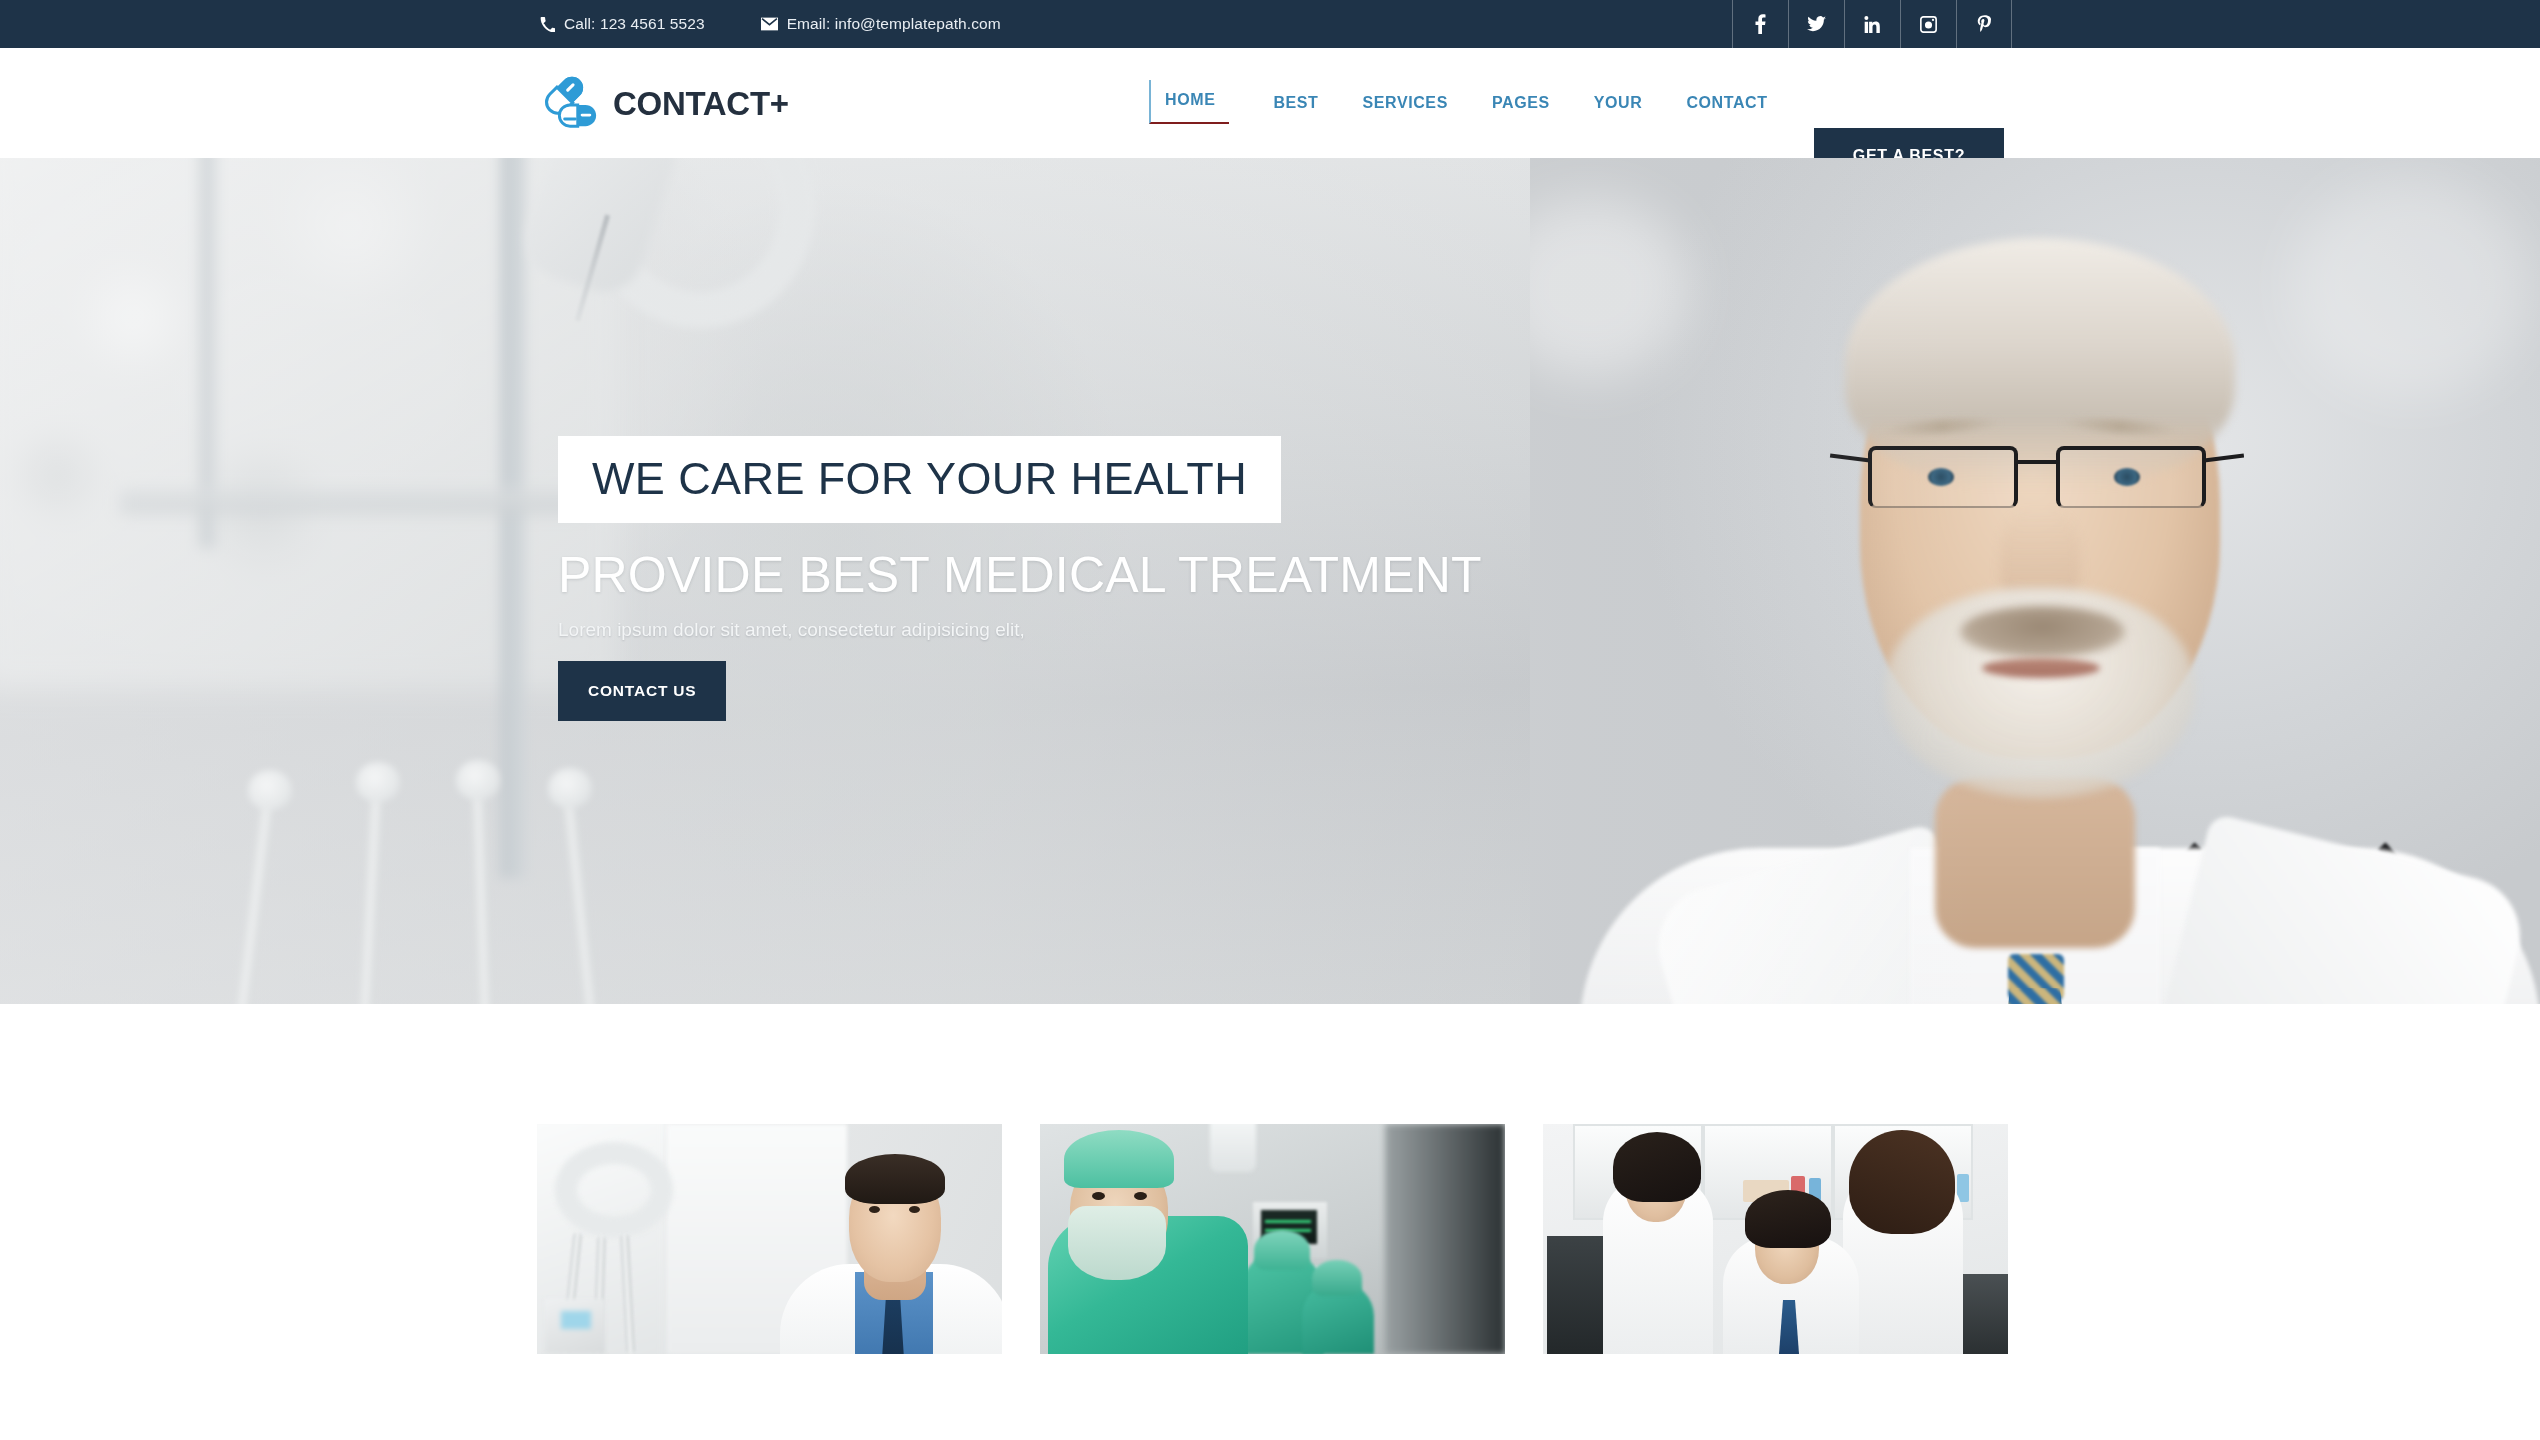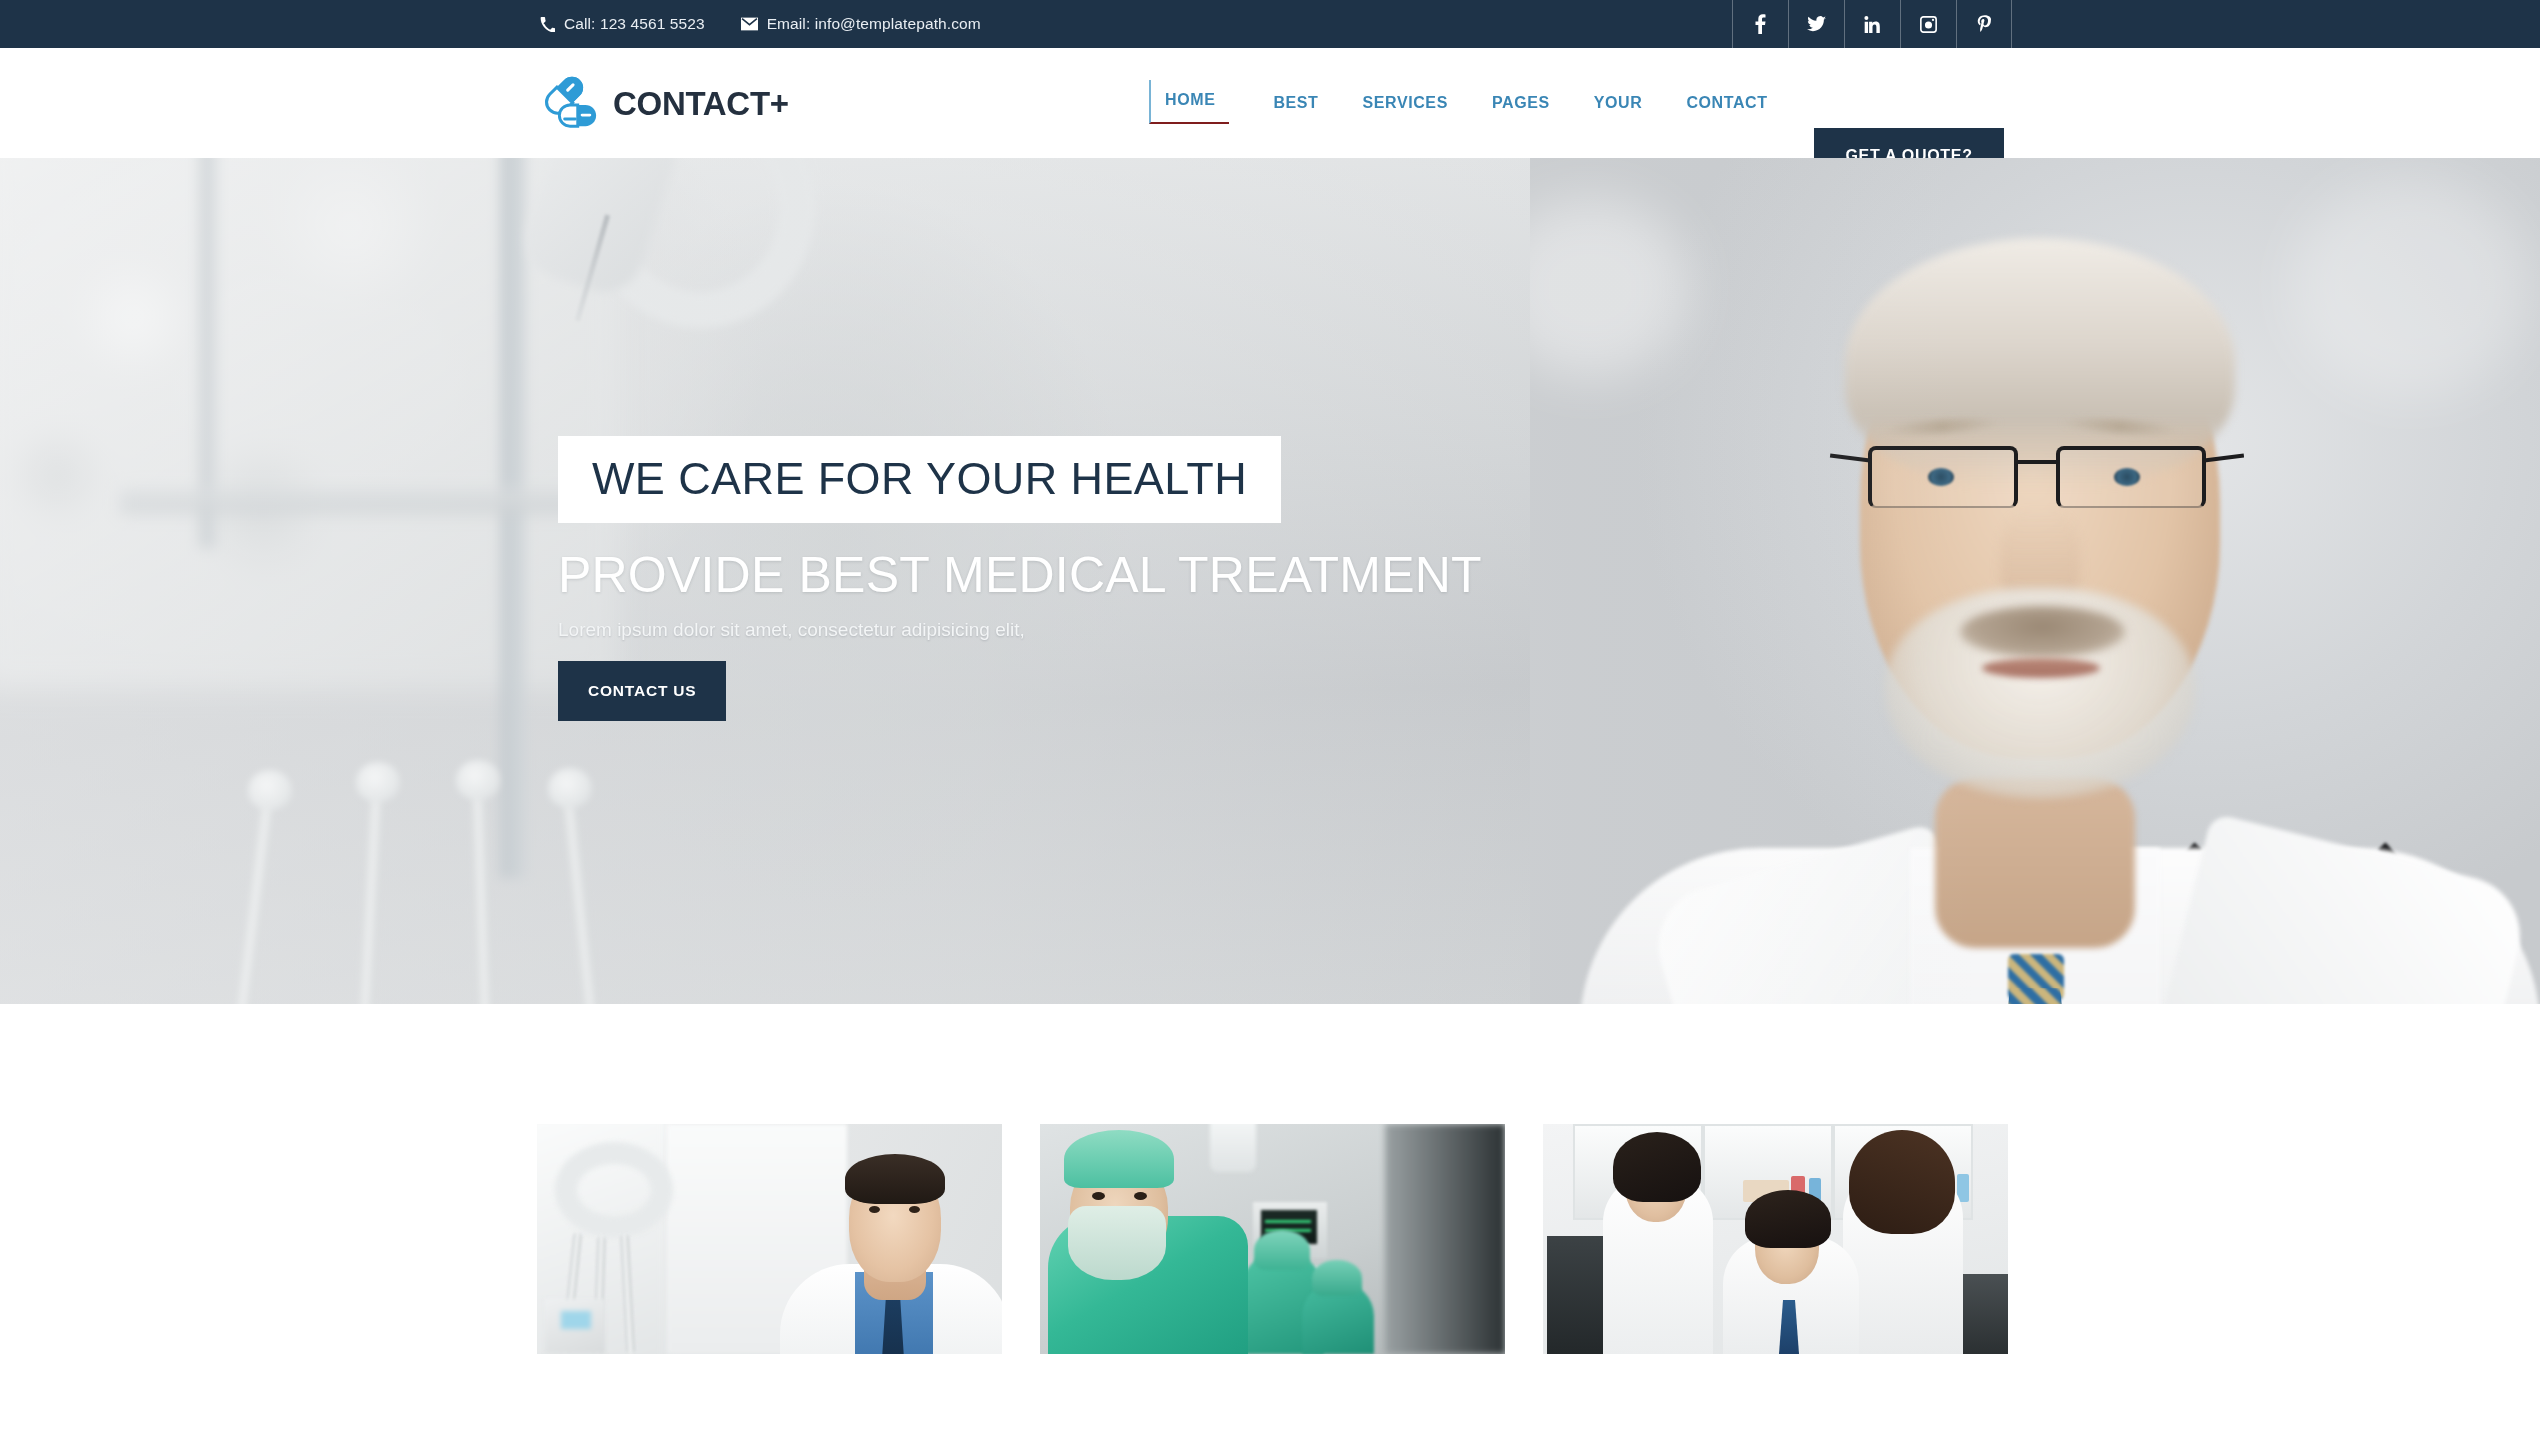--- a/index.html
+++ b/index.html
@@ -15,21 +15,21 @@
   .topbar {
     height:48px;
     background:#1e3348;
     display:flex;
     align-items:center;
     position:relative;
   }
   .topbar-left {
     display:flex;
     align-items:center;
-    gap:36px;
+    gap:56px;
     margin-left:540px;
   }
   .tb-item {
     display:flex;
     align-items:center;
     gap:9px;
     color:#e9eef3;
     font-size:15.5px;
     letter-spacing:.1px;
     white-space:nowrap;
@@ -620,21 +620,21 @@
 
   <nav class="nav">
     <a class="nav-item active">HOME</a>
     <a class="nav-item">BEST</a>
     <a class="nav-item">SERVICES</a>
     <a class="nav-item">PAGES</a>
     <a class="nav-item">YOUR</a>
     <a class="nav-item">CONTACT</a>
   </nav>
 
-  <button class="quote-btn">GET A QUOTE?</button>
+  <button class="quote-btn">GET A BEST?</button>
 </div>
 
 <section class="hero">
   <div class="hero-bg">
     <div class="bg-base"></div>
     <div class="bg-window"></div>
     <div class="bg-frame2"></div>
     <div class="bg-frame"></div>
     <div class="bg-shelf"></div>
 

